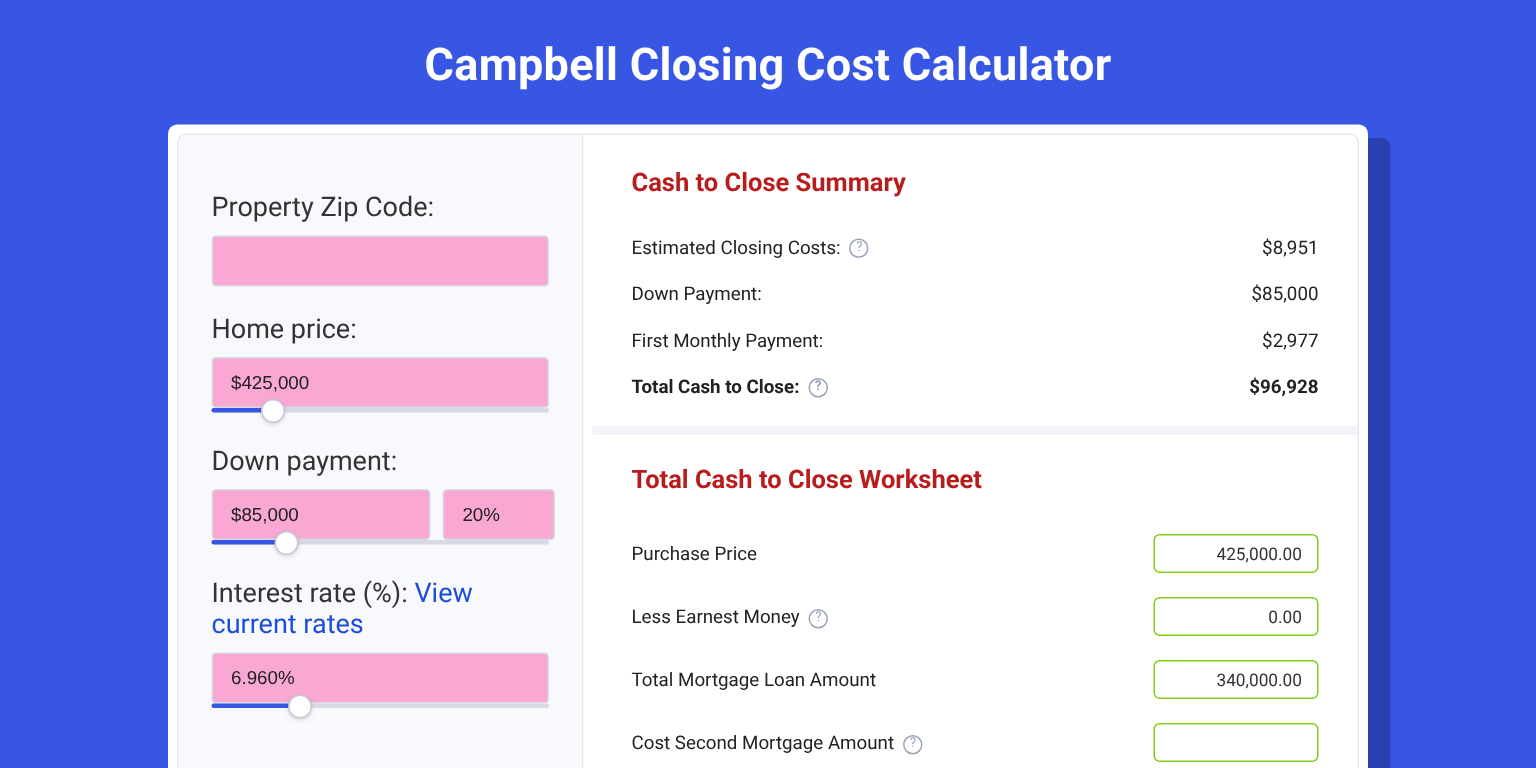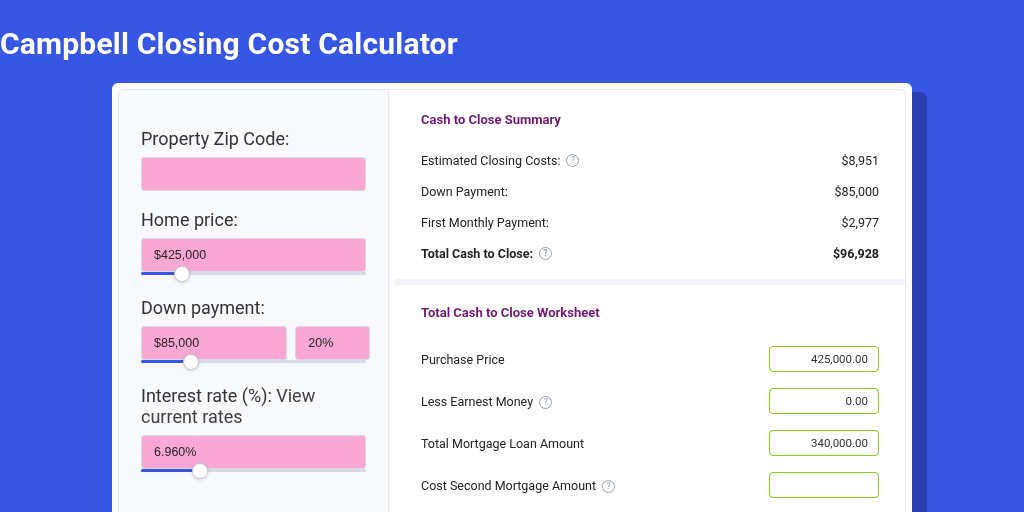--- a/index.html
+++ b/index.html
@@ -4,20 +4,21 @@
 <style>
   * { box-sizing: border-box; margin: 0; padding: 0; }
   body {
     font-family: -apple-system, BlinkMacSystemFont, "Segoe UI", Roboto, Helvetica, Arial, sans-serif;
     background: #3756e4;
     width: 1024px;
     height: 512px;
     overflow: hidden;
   }
   .page-title {
+    text-align: center;
     color: #fff;
     font-size: 30px;
     font-weight: 700;
     padding: 26px 0 22px 0;
     letter-spacing: 0.2px;
   }
   .outer {
     width: 800px;
     margin: 0 auto;
     position: relative;
@@ -55,21 +56,21 @@
   }
   .right {
     flex: 1;
     padding: 22px 26px;
   }
   .field-label {
     font-size: 18px;
     color: #333;
     margin-bottom: 8px;
   }
-  .field-label a { color: #404040; text-decoration: none; }
+  .field-label a { color: #1d4ed8; text-decoration: none; }
   .txt {
     width: 100%;
     height: 34px;
     border: 1px solid #d7d9e3;
     border-radius: 3px;
     background: #f9a8d4;
     font-size: 12.5px;
     padding: 0 12px;
     color: #222;
   }
@@ -95,23 +96,23 @@
     border-radius: 50%;
     transform: translate(-50%, -50%);
     box-shadow: 0 1px 3px rgba(0,0,0,0.15);
   }
   .row-two { display: flex; gap: 8px; }
   .row-two .txt:first-child { flex: 0 0 65%; }
   .row-two .txt:last-child  { flex: 0 0 33%; }
   .block { margin-bottom: 18px; }
 
   .section-title {
-    font-size: 13px;
+    font-size: 17px;
     font-weight: 700;
-    color: #701a75;
+    color: #b91c1c;
     margin-bottom: 18px;
   }
   .sum-row {
     display: flex;
     justify-content: space-between;
     align-items: center;
     font-size: 12.5px;
     color: #222;
     padding: 8px 0;
   }

